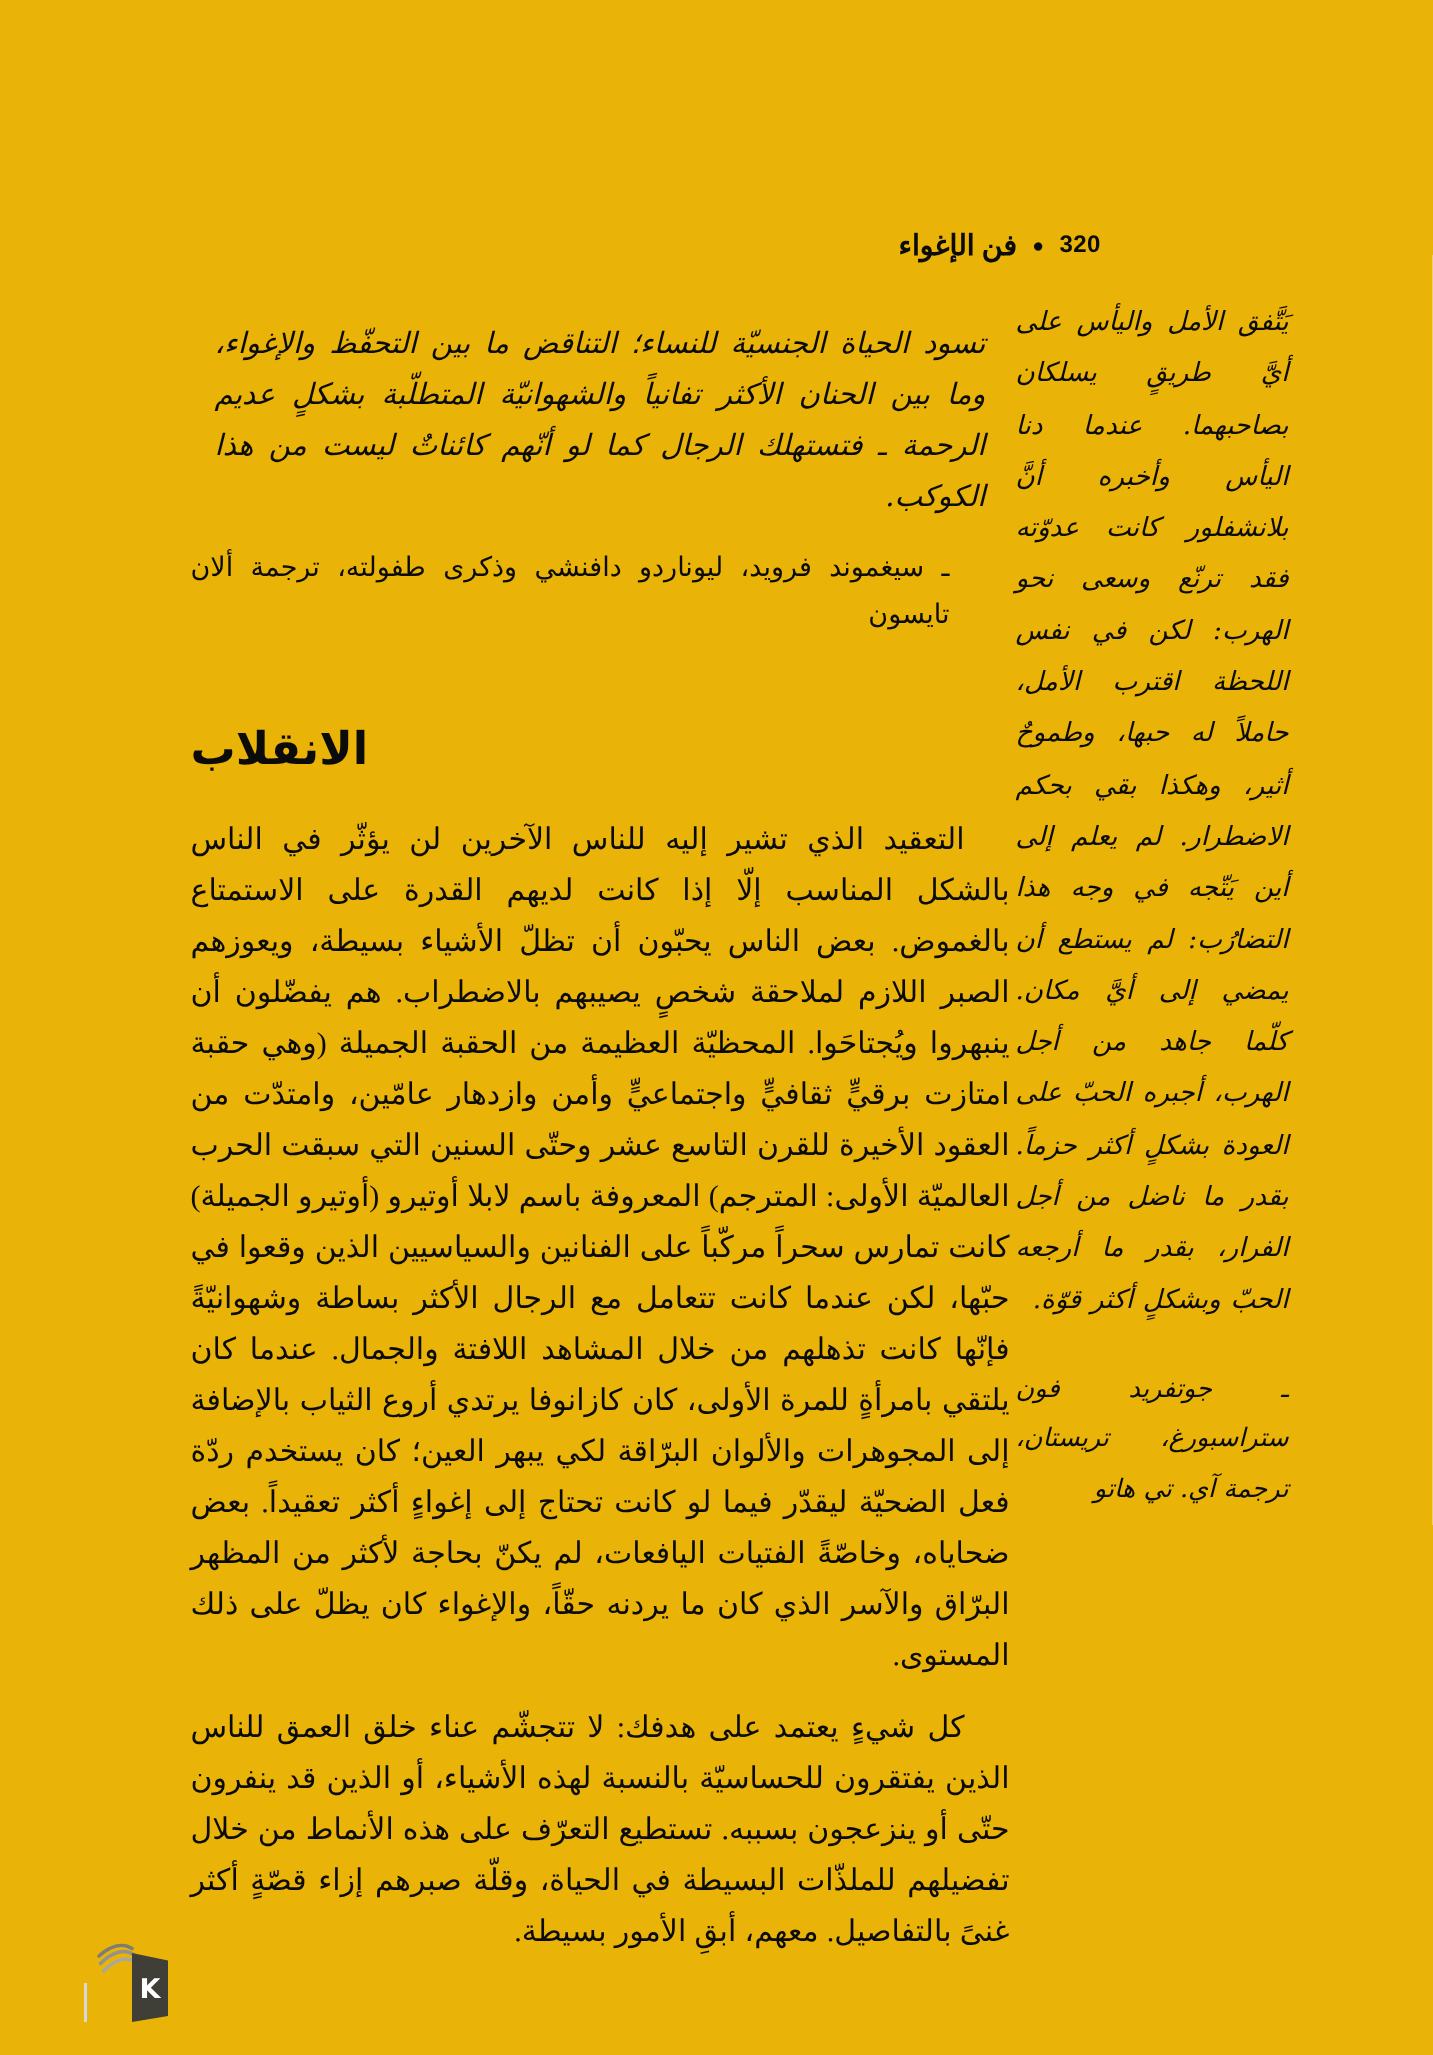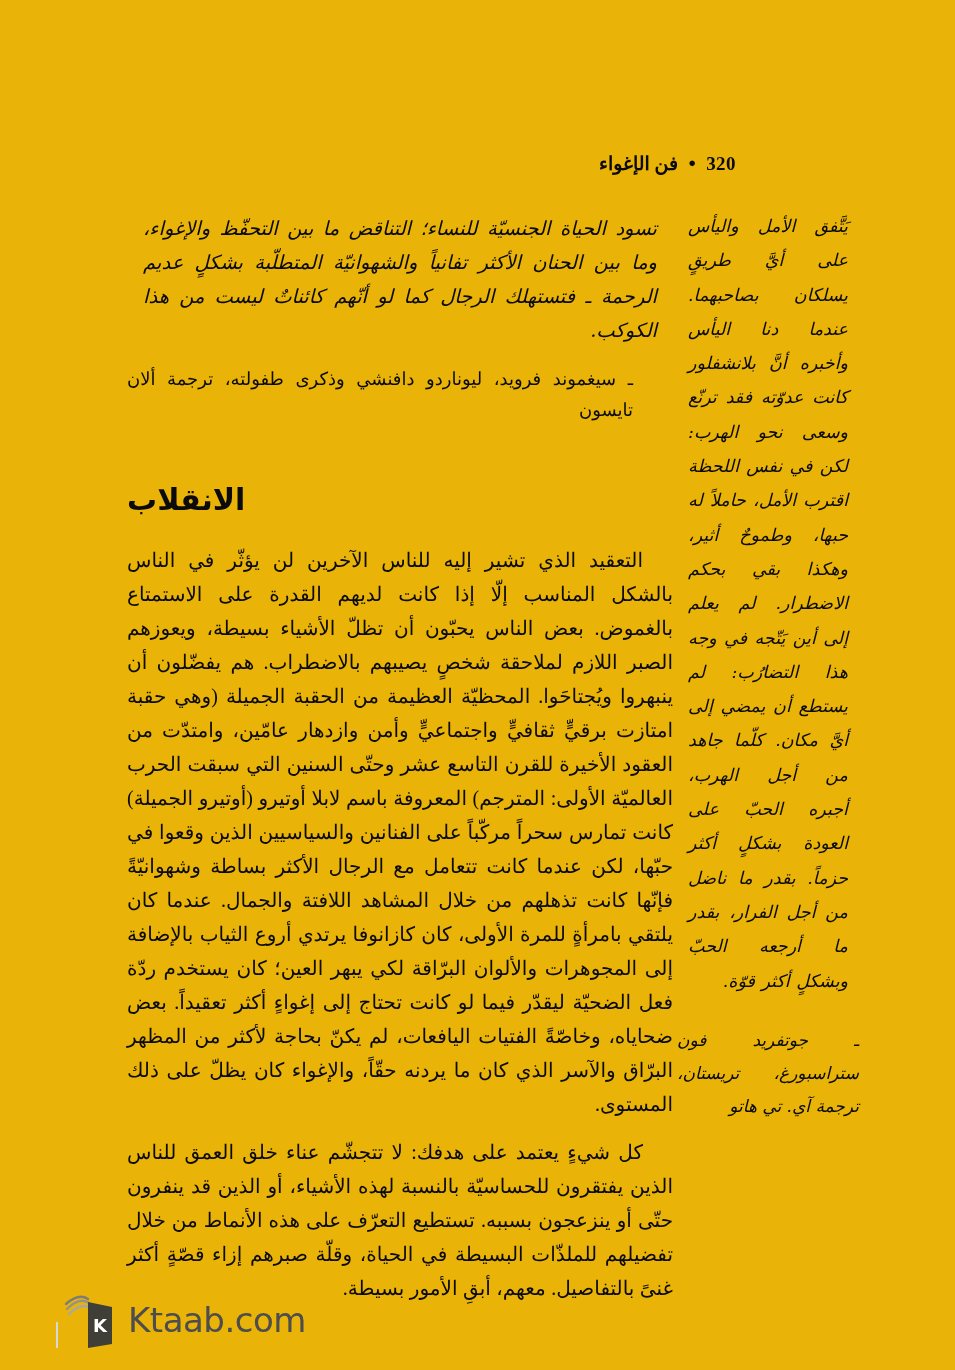--- a/index.html
+++ b/index.html
@@ -37,22 +37,22 @@
     font-size: 19px;
     letter-spacing: 0.3px;
     white-space: nowrap;
     display: flex;
     flex-direction: row-reverse;
     justify-content: flex-start;
     align-items: center;
     gap: 10px;
   }
   .running-head .rh-page {
-    font-family: Liberation Serif, serif;
-    font-size: 19px;
+    font-family: Liberation Sans, sans-serif;
+    font-size: 16px;
     font-weight: 700;
     direction: ltr;
   }
   .running-head .rh-dot {
     font-size: 13px;
     line-height: 1;
     position: relative;
     top: -1px;
   }
   .running-head .rh-title {
@@ -118,21 +118,21 @@
     right: 96px;
     width: 182px;
     direction: rtl;
     text-align: justify;
   }
   .side-quote {
     font-family: "DejaVu Serif", "Liberation Serif", serif;
     font-style: italic;
     font-size: 17.5px;
     line-height: 1.96;
-    margin: 11px;
+    margin: 0;
     text-align: justify;
     text-justify: inter-word;
     word-spacing: 1px;
   }
   .side-attrib {
     font-family: "DejaVu Serif", "Liberation Serif", serif;
     font-style: italic;
     font-size: 17px;
     line-height: 1.96;
     margin: 26px 0 0 0;
@@ -209,16 +209,15 @@
         <path d="M2 14 C10 7, 18 5, 24 9" stroke="#7d7d75" stroke-width="2.4" fill="none" stroke-linecap="round"></path>
         <path d="M3 19 C11 11, 19 9, 25 13" stroke="#93938b" stroke-width="2.4" fill="none" stroke-linecap="round"></path>
         <path d="M5 24 C13 16, 20 14, 26 18" stroke="#a8a8a0" stroke-width="2.4" fill="none" stroke-linecap="round"></path>
 
         <path d="M24 12 L48 17 L48 54 L24 58 Z" fill="#3f3f38"></path>
 
         <rect x="29" y="26" width="15" height="16" fill="#ffffff" opacity="0"></rect>
         <text x="36" y="42" font-family="DejaVu Sans, Liberation Sans, sans-serif" font-size="18" font-weight="700" fill="#ffffff" text-anchor="middle">K</text>
       </svg>
     </span>
-    <span class="wm-text">Ktaab.com</span>
   </div>
 
 </div>
 
 </body></html>

